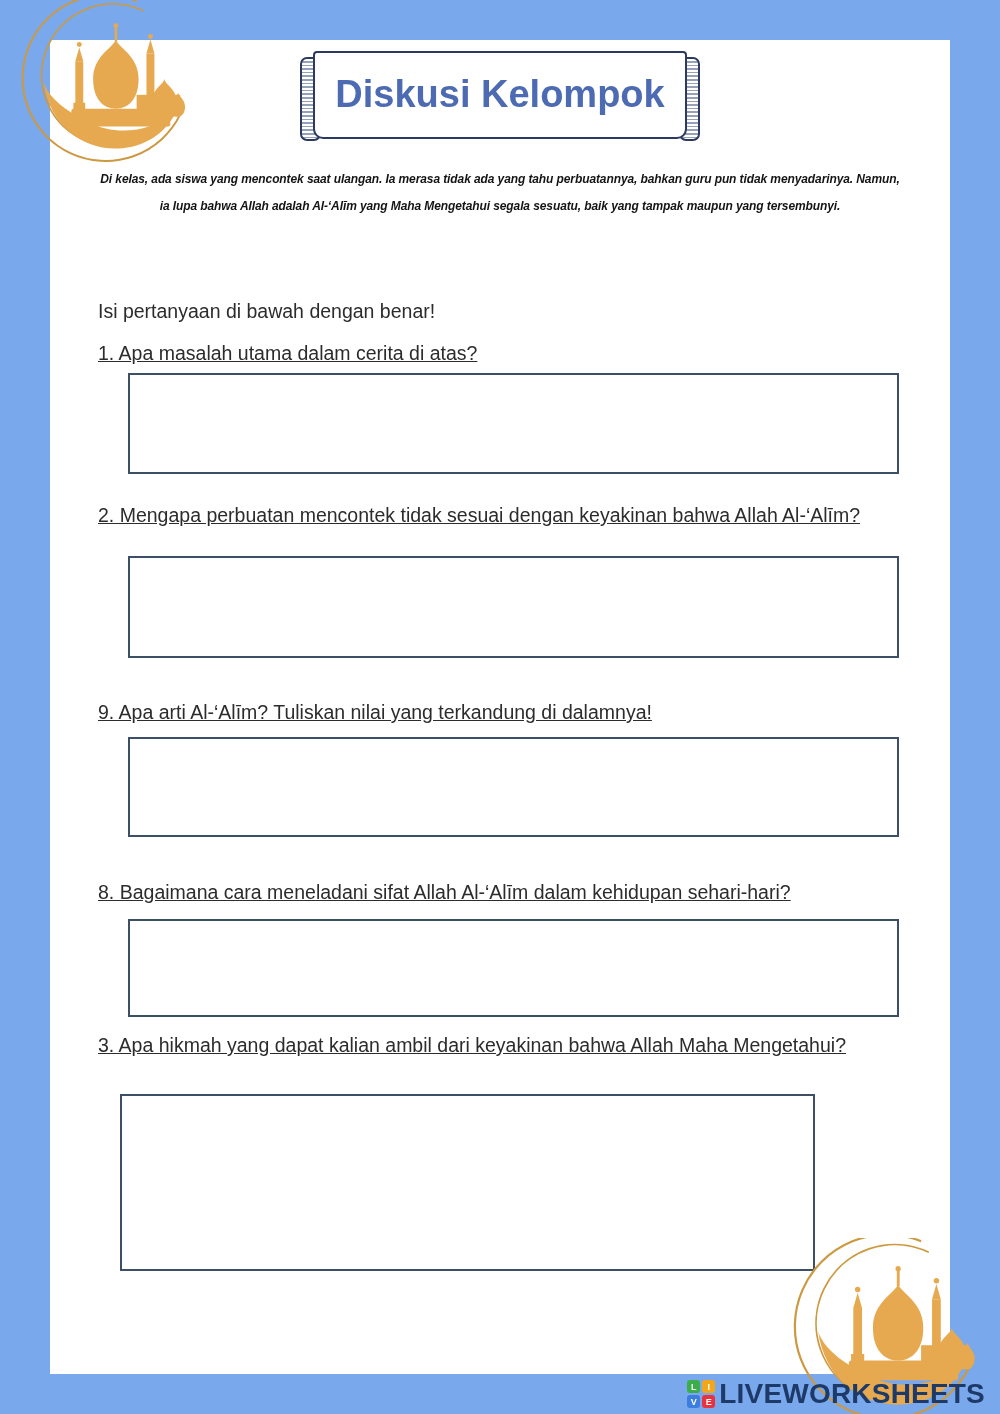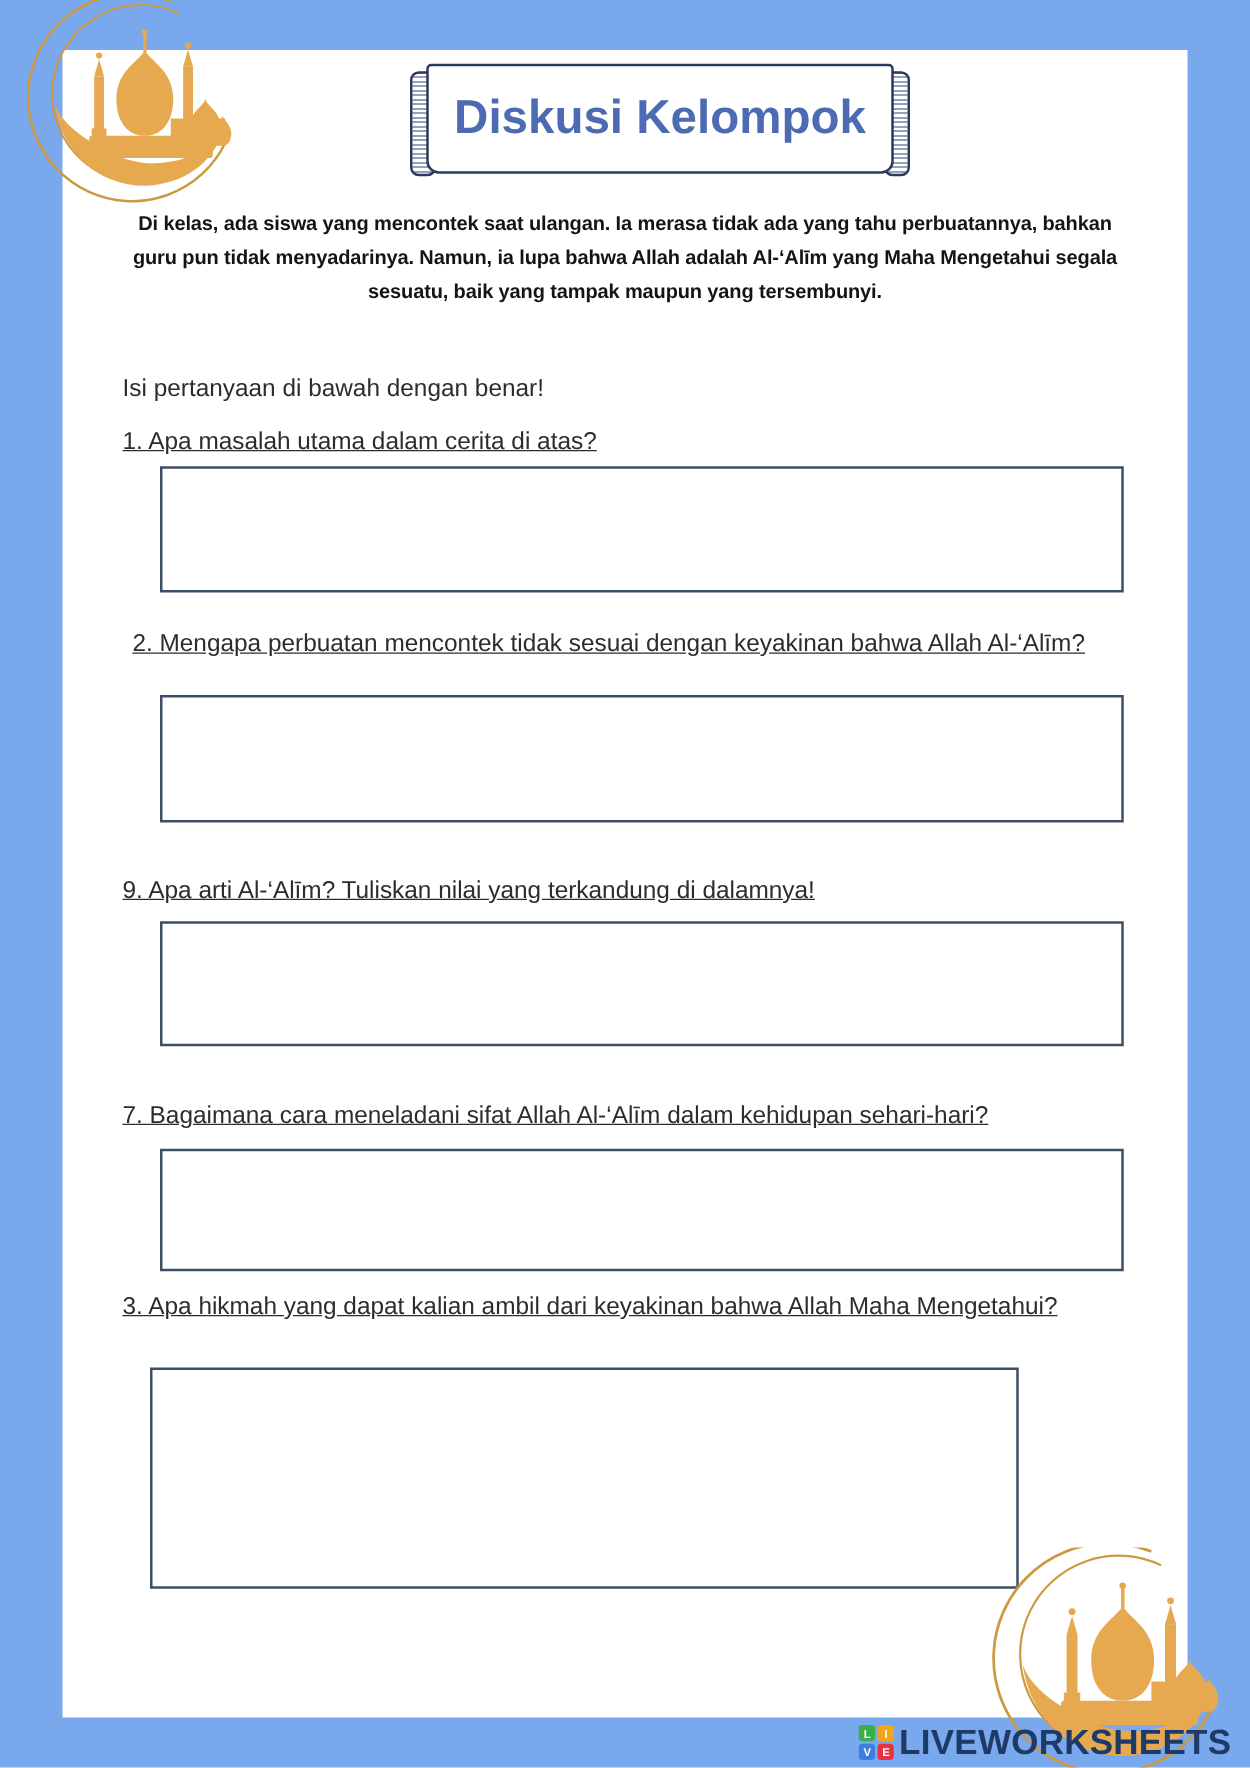--- a/index.html
+++ b/index.html
@@ -11,21 +11,21 @@
     font-family:"Liberation Sans", sans-serif;
   }
   .page{
     position:absolute;left:50px;top:40px;
     width:900px;height:1334px;
     background:#ffffff;
     z-index:1;
   }
   
   .banner{
-    position:absolute;left:250px;top:11px;width:400px;height:94px;z-index:2;margin-left:28px;
+    position:absolute;left:250px;top:11px;width:400px;height:94px;z-index:2;
   }
   .banner .roll{
     position:absolute;top:6px;width:21px;height:84px;
     border:2px solid #2b3a5e;border-radius:7px;
     background:repeating-linear-gradient(180deg,#ffffff 0px,#ffffff 2px,#93a1ba 2px,#93a1ba 3.6px);
     box-sizing:border-box;
   }
   .banner .roll.left{left:0;}
   .banner .roll.right{right:0;}
   .banner .paper{
@@ -37,32 +37,33 @@
     box-sizing:border-box;
   }
   .banner .title{
     font-size:38px;font-weight:bold;color:#4d6bb3;letter-spacing:0px;
     transform:translateY(-1px);
   }
   
   .intro{
     position:absolute;left:44px;top:126px;width:812px;
     text-align:center;
-    font-size:16px;line-height:27px;font-weight:bold;color:#141414;
+    font-size:12px;line-height:27px;font-weight:bold;color:#141414;
     letter-spacing:-0.1px;
+    font-style:italic;
   }
   .instruction{
     position:absolute;left:48px;top:260px;
     font-size:19.5px;color:#2c2c2c;text-align:center;
   }
   .q-label{
     position:absolute;left:48px;width:770px;
     font-size:19.5px;line-height:26px;color:#2c2c2c;text-decoration:underline;
   }
-  .q1{top:300px;} .q2{top:462px;text-align:right;} .q3{top:659px;} .q4{top:839px;} .q5{top:992px;}
+  .q1{top:300px;} .q2{top:462px;} .q3{top:659px;} .q4{top:839px;} .q5{top:992px;}
   
   .abox{
     position:absolute;left:78px;width:771px;
     background:#ffffff;border:2px solid #3d4f66;
     box-sizing:border-box;
   }
   .b1{top:333px;height:101px;}
   .b2{top:516px;height:102px;}
   .b3{top:697px;height:100px;}
   .b4{top:879px;height:98px;}
@@ -111,21 +112,21 @@
 
   <div class="q-label q1">1. Apa masalah utama dalam cerita di atas?</div>
   <div class="abox b1"></div>
 
   <div class="q-label q2">2. Mengapa perbuatan mencontek tidak sesuai dengan keyakinan bahwa Allah Al-‘Alīm?</div>
   <div class="abox b2"></div>
 
   <div class="q-label q3">9. Apa arti Al-‘Alīm? Tuliskan nilai yang terkandung di dalamnya!</div>
   <div class="abox b3"></div>
 
-  <div class="q-label q4">7. Bagaimana cara meneladani sifat Allah Al-‘Alīm dalam kehidupan sehari-hari?</div>
+  <div class="q-label q4">8. Bagaimana cara meneladani sifat Allah Al-‘Alīm dalam kehidupan sehari-hari?</div>
   <div class="abox b4"></div>
 
   <div class="q-label q5">3. Apa hikmah yang dapat kalian ambil dari keyakinan bahwa Allah Maha Mengetahui?</div>
   <div class="abox b5"></div>
 
 </div>
 
 <svg class="deco tl" viewBox="0 0 170 170" aria-hidden="true">
   <path d="M 118 3 A 84 84 0 1 0 162 118" fill="none" stroke="#cd9940" stroke-width="2"></path>
   <path d="M 125 13 A 72 72 0 1 0 158 111" fill="none" stroke="#cd9940" stroke-width="1.6"></path>

